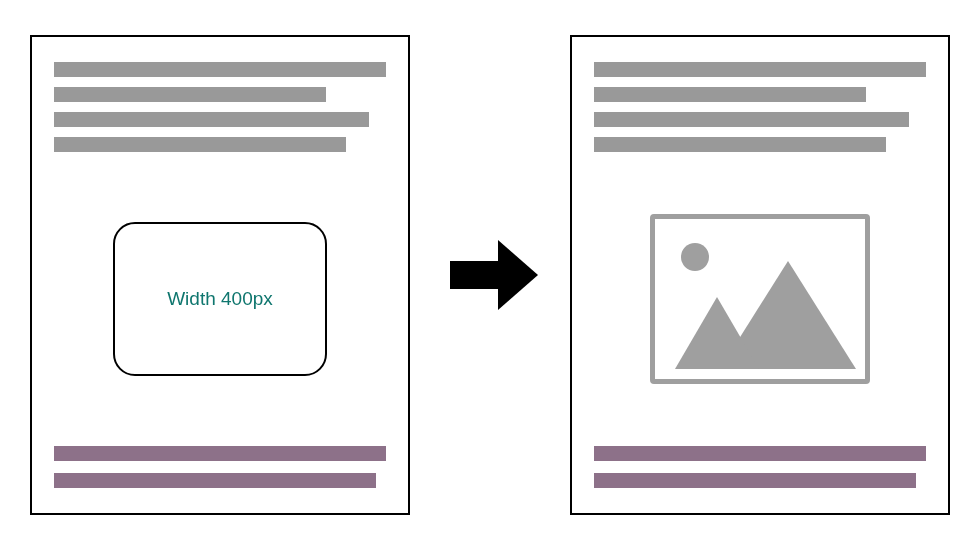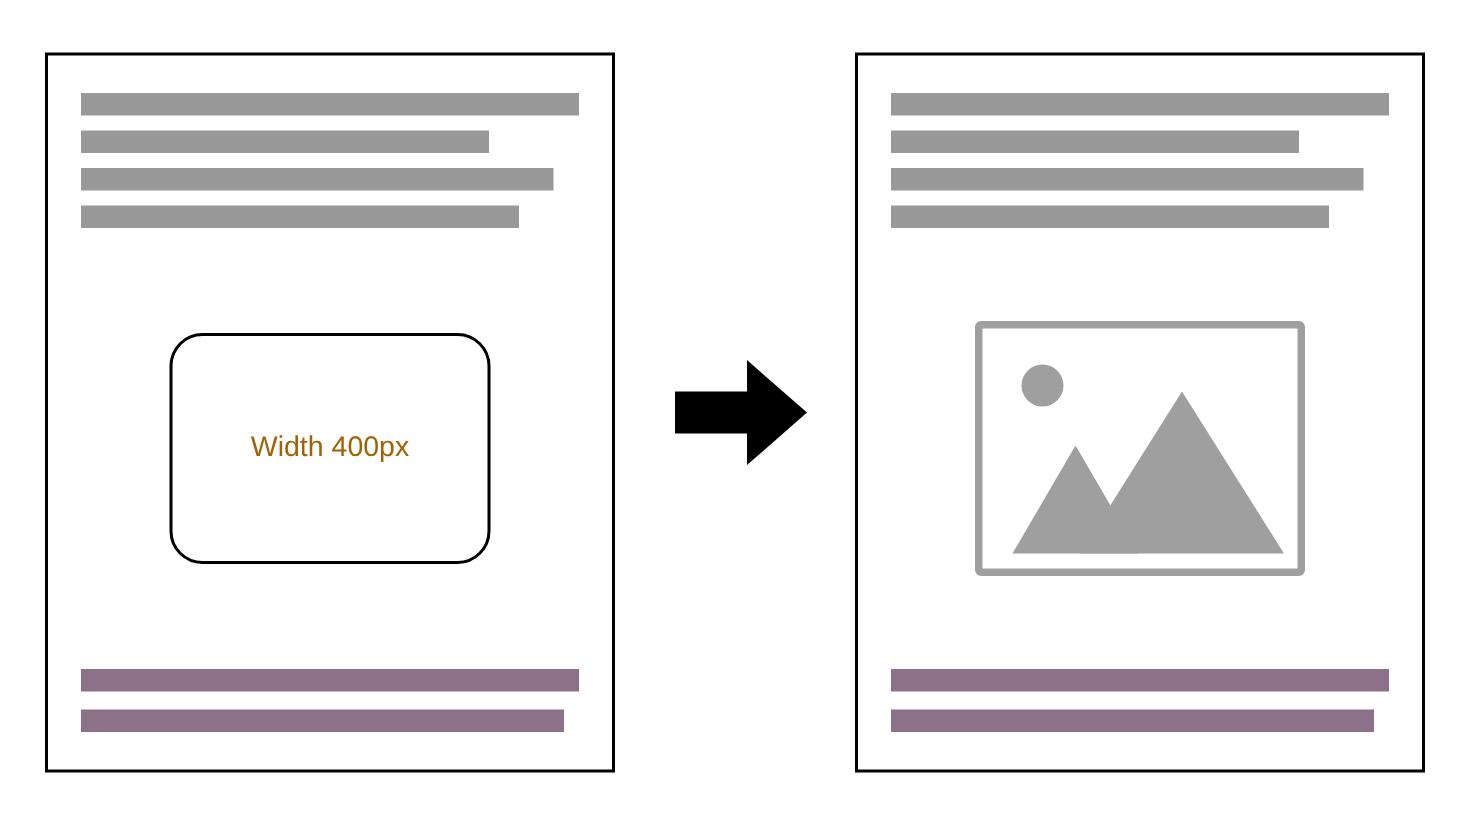--- a/index.html
+++ b/index.html
@@ -1,21 +1,21 @@
 <!DOCTYPE html>
 <html><head>
 <meta charset="utf-8">
 <style>
   html,body{margin:0;padding:0;background:#ffffff;}
   .stage{
     position:relative;
     width:980px;
     height:551px;
     font-family:Helvetica,Arial,sans-serif;
-    color:#a16207;
+    color:#0f766e;
   }
   .page{
     position:absolute;
     width:380px;
     height:480px;
     top:35px;
     background:#ffffff;
     border:2px solid #000;
     box-sizing:border-box;
     padding:25px 22px;

